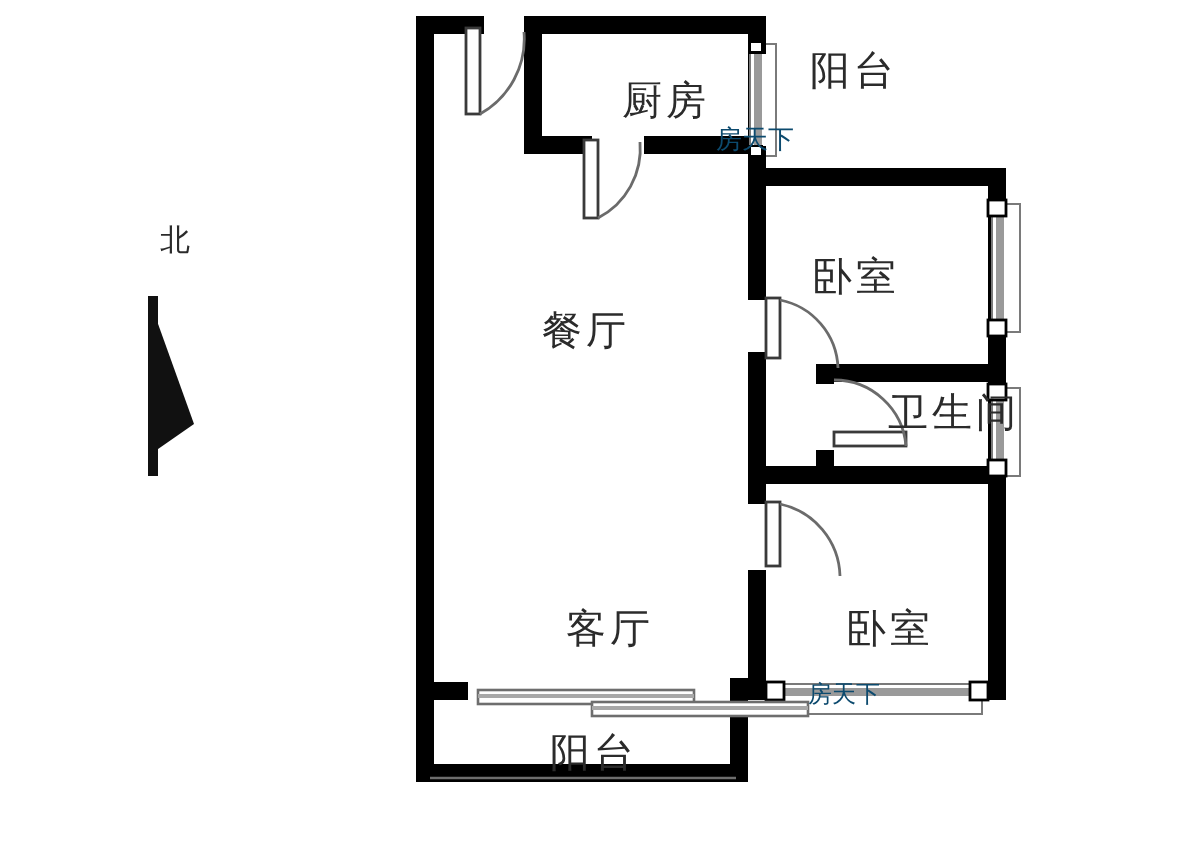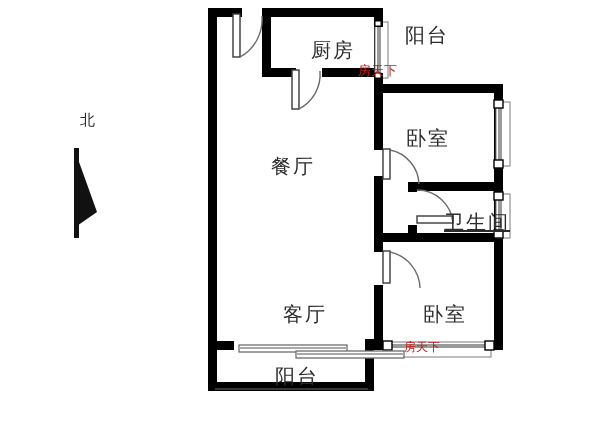--- a/index.html
+++ b/index.html
@@ -24,21 +24,21 @@
     font-family:"DejaVu Sans","Liberation Sans",sans-serif;
     font-size:15px;
     color:#2b2b2b;
     letter-spacing:1px;
     white-space:nowrap;
     line-height:1;
   }
   .wm{
     position:absolute;
     font-family:"DejaVu Sans","Liberation Sans",sans-serif;
-    color:#b91c1c;
+    color:#0c4a6e;
     white-space:nowrap;
     line-height:1;
     pointer-events:none;
   }
 </style>
 </head>
 <body>
 
 <svg id="plan" viewBox="0 0 600 427">
 
@@ -171,21 +171,21 @@
     <rect x="74" y="148" width="5" height="90" fill="#111111"></rect>
 
     <polygon points="74,148 74,228 97,212" fill="#111111"></polygon>
   </g>
 
 </svg>
 
 <div class="roomlabel" style="left:311px;top:40px;">厨房</div>
 <div class="roomlabel" style="left:405px;top:25px;">阳台</div>
 <div class="roomlabel" style="left:406px;top:128px;">卧室</div>
-<div class="roomlabel" style="left:444px;top:212px;text-decoration:underline;">卫生间</div>
+<div class="roomlabel" style="left:444px;top:196px;">卫生间</div>
 <div class="roomlabel" style="left:271px;top:156px;font-family:Liberation Serif, serif;">餐厅</div>
 <div class="roomlabel" style="left:423px;top:304px;">卧室</div>
 <div class="roomlabel" style="left:283px;top:304px;">客厅</div>
 <div class="roomlabel" style="left:275px;top:366px;">阳台</div>
 
 <div class="compass-label" style="left:80px;top:113px;">北</div>
 
 <div class="wm" style="left:358px;top:64px;font-size:13px;">房天下</div>
 <div class="wm" style="left:404px;top:341px;font-size:12px;">房天下</div>
 

